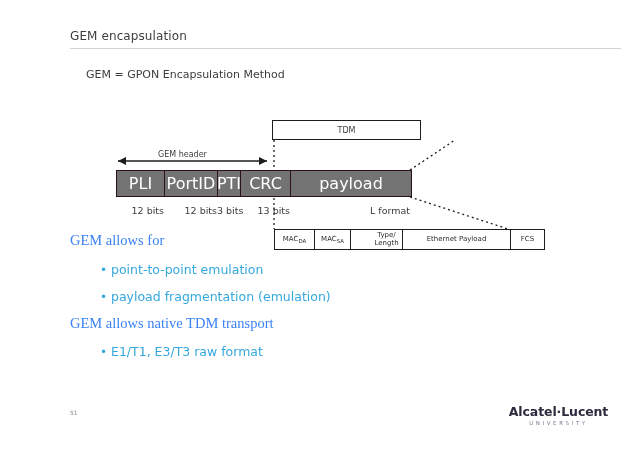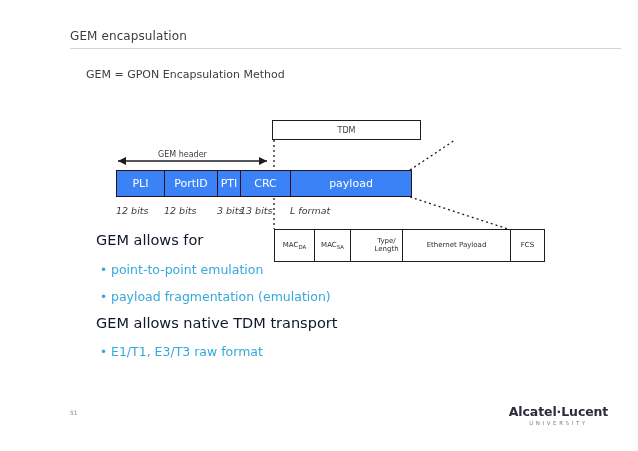--- a/index.html
+++ b/index.html
@@ -39,24 +39,25 @@
   .subtitle {
     position: absolute;
     left: 86px;
     top: 68px;
     font-size: 11px;
     color: #3d3d3d;
     white-space: nowrap;
   }
   .lead {
     position: absolute;
-    left: 96px;
+    left: 70px;
     font-size: 14.5px;
-    color: #0f172a;
-    white-space: nowrap;
+    color: #3b82f6;
+    white-space: nowrap;
+    font-family: Liberation Serif, serif;
   }
   .lead.l1 { top: 232px; }
   .lead.l2 { top: 315px; }
 
   .bullet {
     position: absolute;
     left: 100px;
     font-size: 12.5px;
     color: #35a8dd;
     white-space: nowrap;
@@ -77,23 +78,23 @@
   .gem-bar {
     position: absolute;
     left: 116px;
     top: 170px;
     height: 27px;
     display: flex;
     box-sizing: border-box;
     border: 1.6px solid #2b1020;
   }
   .gem-cell {
-    background: #3b82f6;
+    background: #737373;
     color: #ffffff;
-    font-size: 11px;
+    font-size: 16px;
     display: flex;
     align-items: center;
     justify-content: center;
     box-sizing: border-box;
     border-right: 1.6px solid #2b1020;
     white-space: nowrap;
     text-align: right;
   }
   .gem-cell:last-child { border-right: none; }
   .c-pli     { width: 48px; }
@@ -105,24 +106,23 @@
   
   .bitlabels {
     position: absolute;
     left: 116px;
     top: 205px;
     display: flex;
     font-size: 9.5px;
     color: #3d3d3d;
   }
   .bitlabels span {
-    text-align: left;
-    box-sizing: border-box;
-    white-space: nowrap;
-    font-style: italic;
+    text-align: right;
+    box-sizing: border-box;
+    white-space: nowrap;
   }
 
   
   .hdr-arrow-label {
     position: absolute;
     left: 158px;
     top: 150px;
     font-size: 8px;
     color: #3d3d3d;
     white-space: nowrap;
@@ -143,21 +143,21 @@
     display: flex;
     align-items: center;
     justify-content: center;
   }
 
   
   .eth-frame {
     position: absolute;
     left: 274px;
     top: 229px;
-    height: 33px;
+    height: 21px;
     display: flex;
     box-sizing: border-box;
     border: 1.3px solid #1d1d1d;
     background: #ffffff;
   }
   .eth-cell {
     font-size: 7px;
     color: #2c2c2c;
     display: flex;
     align-items: center;

